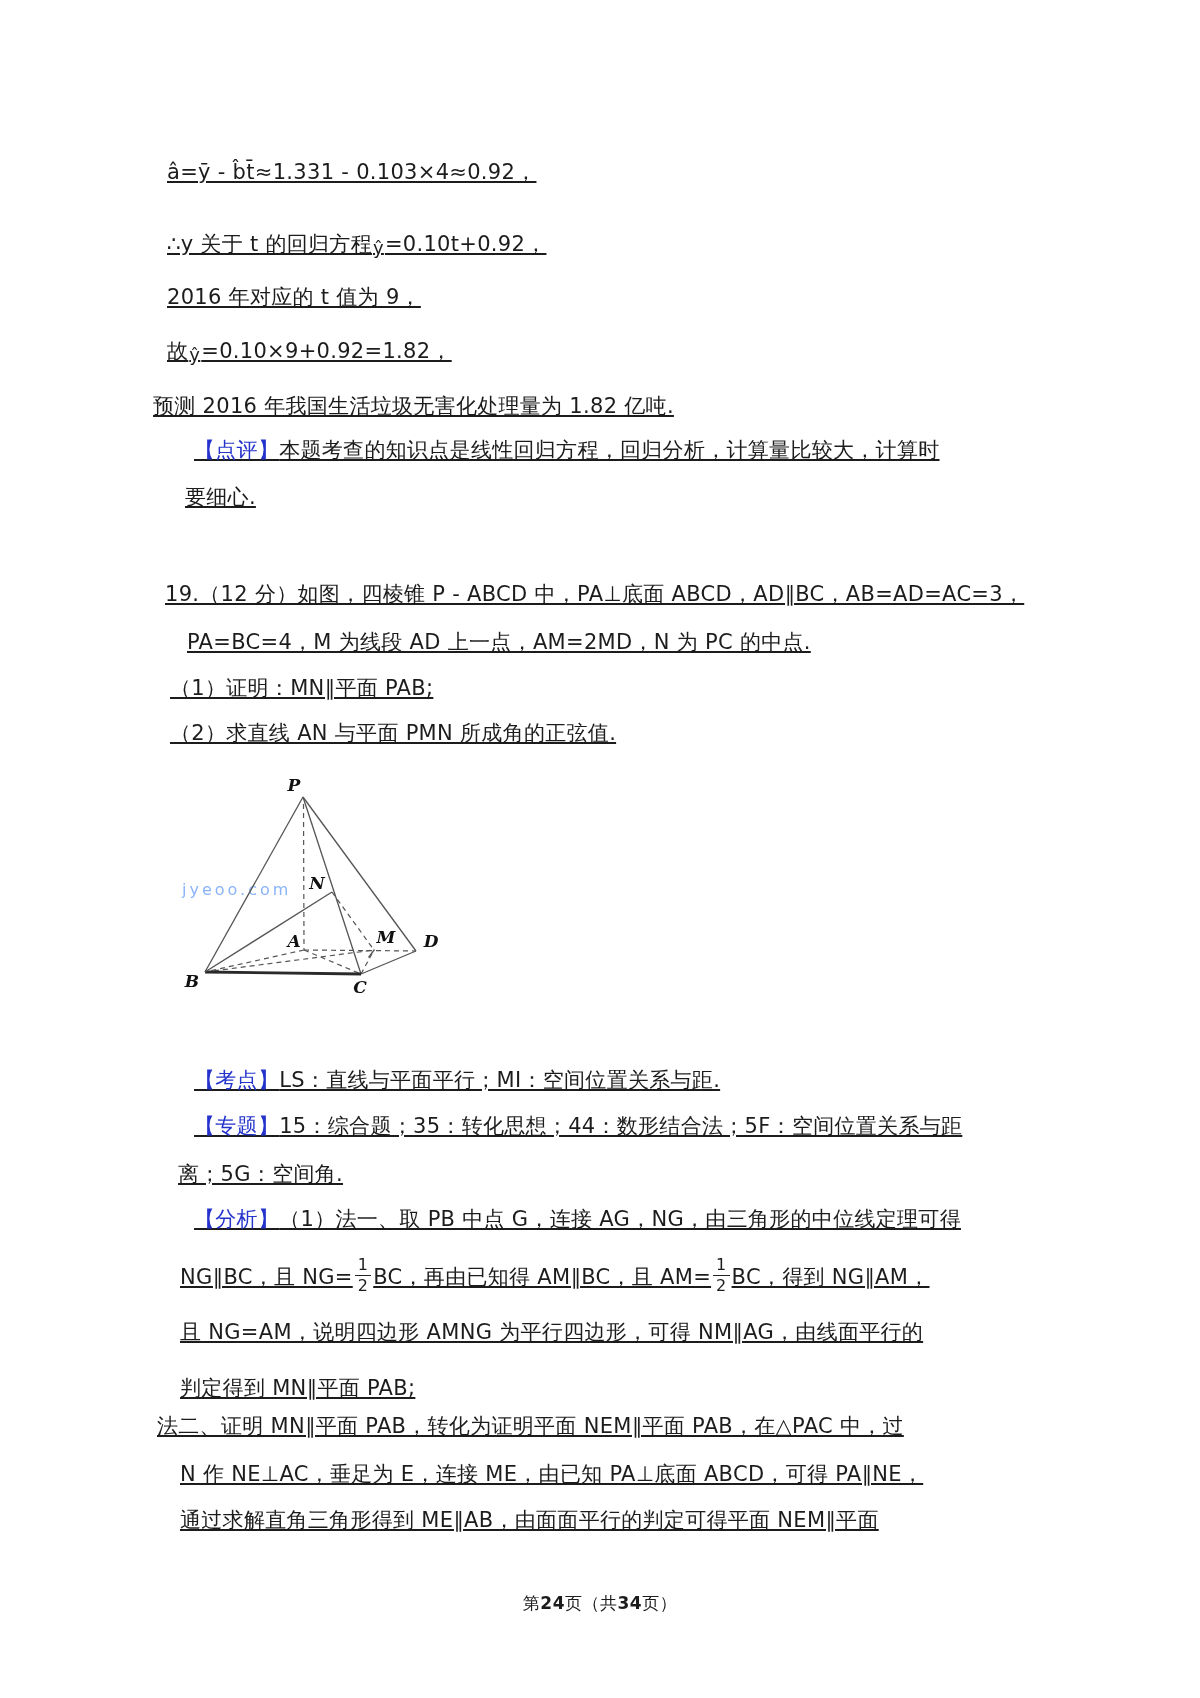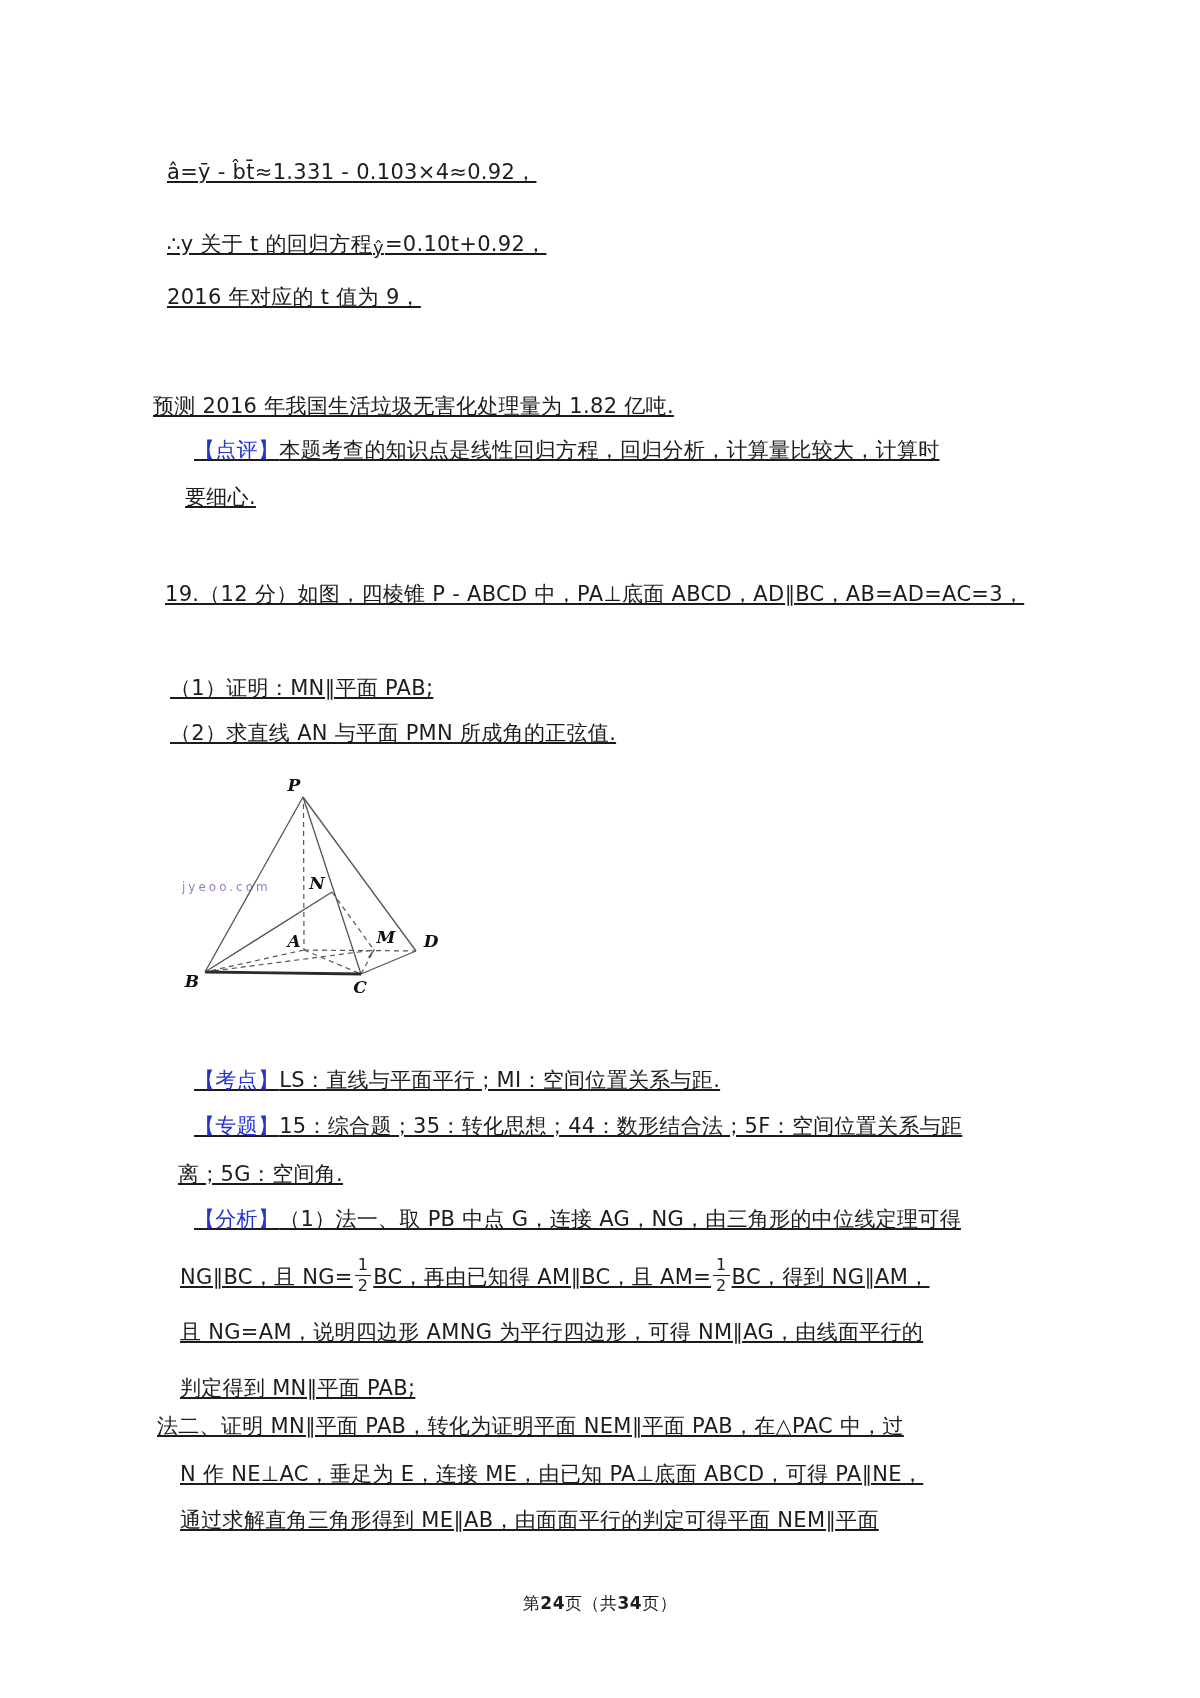--- a/index.html
+++ b/index.html
@@ -39,23 +39,23 @@
     top:1548px;left:0;width:100%;
     text-align:center;
     font-size:17px;
     letter-spacing:0.5px;
     margin-top:44px;
   }
   .footer b{font-weight:bold;}
   .wm{
     position:absolute;
     left:182px;top:880px;
-    color:#4c1d95;
+    color:#3b82f6;
     opacity:0.6;
-    font-size:12px;
+    font-size:16px;
     letter-spacing:3px;
   }
   .fig{position:absolute;left:155px;top:762px;}
   .fig line{stroke:#555;stroke-width:1.3;fill:none;}
   .fig line.bold{stroke:#2a2a2a;stroke-width:2.8;}
   .fig line.dsh{stroke:#555;stroke-width:1.2;stroke-dasharray:5 4;}
   .fig text{
     font-family:"DejaVu Serif", serif;
     font-style:italic;
     font-weight:bold;
@@ -68,27 +68,29 @@
 <body>
 
 <div class="page">
 
   <div class="line" style="left:167px;top:158px">â=ȳ - b̂t̄≈1.331 - 0.103×4≈0.92，</div>
 
   <div class="line" style="left:167px;top:230px"><span>∴y 关于 t 的回归方程</span><span class="yhat">ŷ</span><span>=0.10t+0.92，</span></div>
 
   <div class="line" style="left:167px;top:283px">2016 年对应的 t 值为 9，</div>
 
+  <div class="line" style="left:167px;top:337px"><span>故</span><span class="yhat">ŷ</span><span>=0.10×9+0.92=1.82，</span></div>
 
   <div class="line" style="left:153px;top:392px">预测 2016 年我国生活垃圾无害化处理量为 1.82 亿吨.</div>
 
   <div class="line" style="left:155px;top:436px"><span class="blab">【点评】</span><span>本题考查的知识点是线性回归方程，回归分析，计算量比较大，计算时</span></div>
   <div class="line" style="left:185px;top:483px">要细心.</div>
 
   <div class="line" style="left:165px;top:580px">19.（12 分）如图，四棱锥 P - ABCD 中，PA⊥底面 ABCD，AD∥BC，AB=AD=AC=3，</div>
+  <div class="line" style="left:187px;top:628px">PA=BC=4，M 为线段 AD 上一点，AM=2MD，N 为 PC 的中点.</div>
   <div class="line" style="left:170px;top:674px">（1）证明：MN∥平面 PAB;</div>
   <div class="line" style="left:170px;top:719px">（2）求直线 AN 与平面 PMN 所成角的正弦值.</div>
 
   <div class="wm">jyeoo.com</div>
 
   <svg class="fig" width="300" height="235" viewBox="155 762 300 235">
 
     <line class="dsh" x1="303.5" y1="804" x2="304" y2="950"></line>
     <line class="dsh" x1="304" y1="950" x2="205" y2="972"></line>
     <line class="dsh" x1="304" y1="950" x2="416" y2="951"></line>

